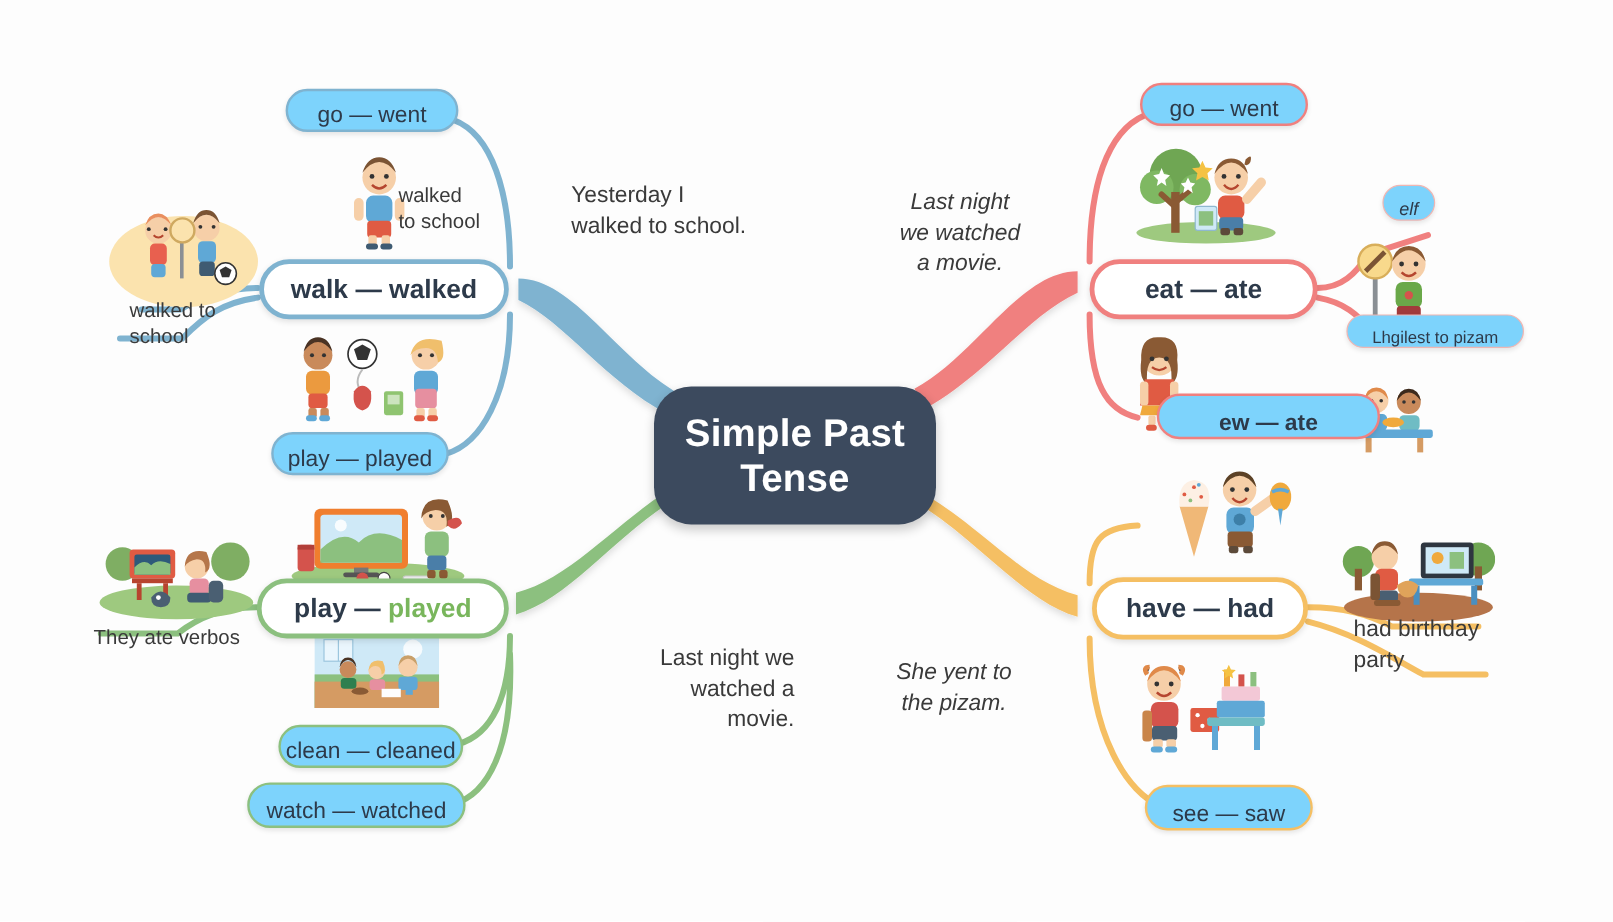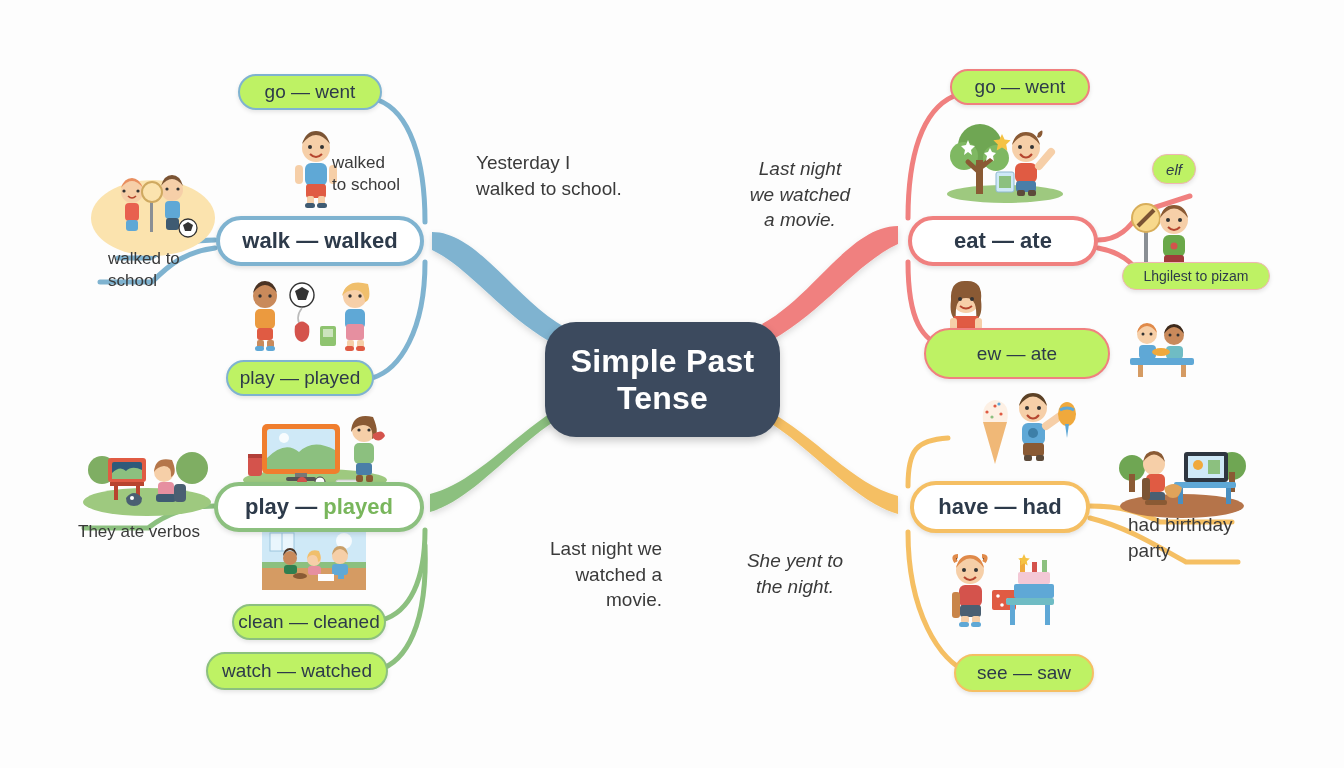--- a/index.html
+++ b/index.html
@@ -66,24 +66,24 @@
   .node-main .ntxt {
     font-size: 22px;
     font-weight: bold;
     color: #2d3a4a;
     white-space: nowrap;
   }
 
   
   .node-sub {
     position: absolute;
-    background: #bef264;
+    background: #7dd3fc;
     border-radius: 30px;
     display: flex;
-    align-items: center;
+    align-items: flex-end;
     justify-content: center;
     box-shadow: 0 2px 4px rgba(0,0,0,0.10);
     z-index: 14;
     box-sizing: border-box;
   }
   .node-sub .ntxt {
     font-size: 19px;
     color: #2d3a4a;
     white-space: nowrap;
   }
@@ -533,21 +533,21 @@
   </div>
 
   <div class="node-sub" style="left:950px; top:69px; width:140px; height:36px; border:2.5px solid #f0807f;">
     <span class="ntxt">go — went</span>
   </div>
 
   <div class="node-main" style="left:908px; top:216px; width:190px; height:50px; border:4px solid #f0807f;">
     <span class="ntxt accent-red">eat — ate</span>
   </div>
 
-  <div class="node-sub" style="left:924px; top:328px; width:186px; height:51px; border:2.5px solid #f0807f;">
+  <div class="node-sub" style="left:964px; top:328px; width:186px; height:38px; border:2.5px solid #f0807f;font-weight:bold;">
     <span class="ntxt">ew — ate</span>
   </div>
 
   <div class="node-sub tiny" style="left:1152px; top:154px; width:44px; height:30px; border:1.8px solid #f0b6b2;">
     <span class="ntxt">elf</span>
   </div>
 
   <div class="node-sub" style="left:1122px; top:262px; width:148px; height:28px; border:1.8px solid #f0b6b2;">
     <span class="ntxt" style="font-size:14px;">Lhgilest to pizam</span>
   </div>
@@ -566,16 +566,16 @@
     <span class="ntxt">see — saw</span>
   </div>
 
   <div class="label big" style="left:1128px; top:512px; width:140px;">
     <span style="white-space:pre-line;">had birthday
 party</span>
   </div>
 
   <div class="label big ralign" style="left:710px; top:548px; width:170px;">
     <span style="white-space:pre-line;">She yent to
-the night.</span>
+the pizam.</span>
   </div>
 
 </div>
 
 </body></html>

